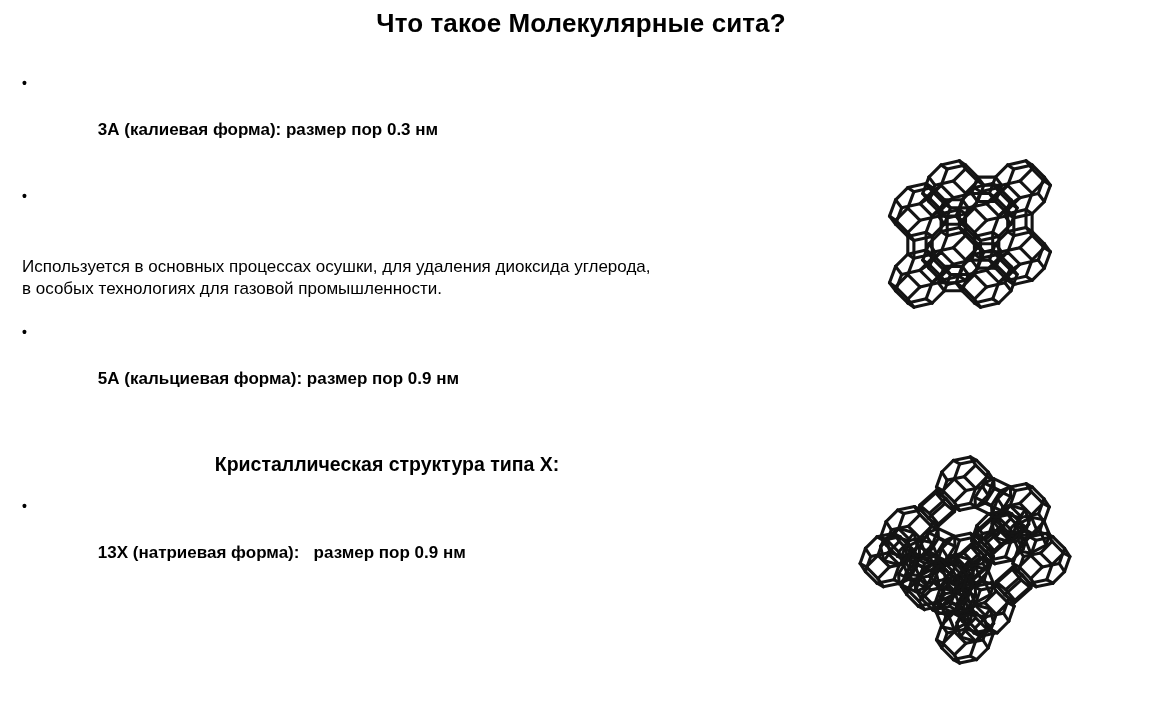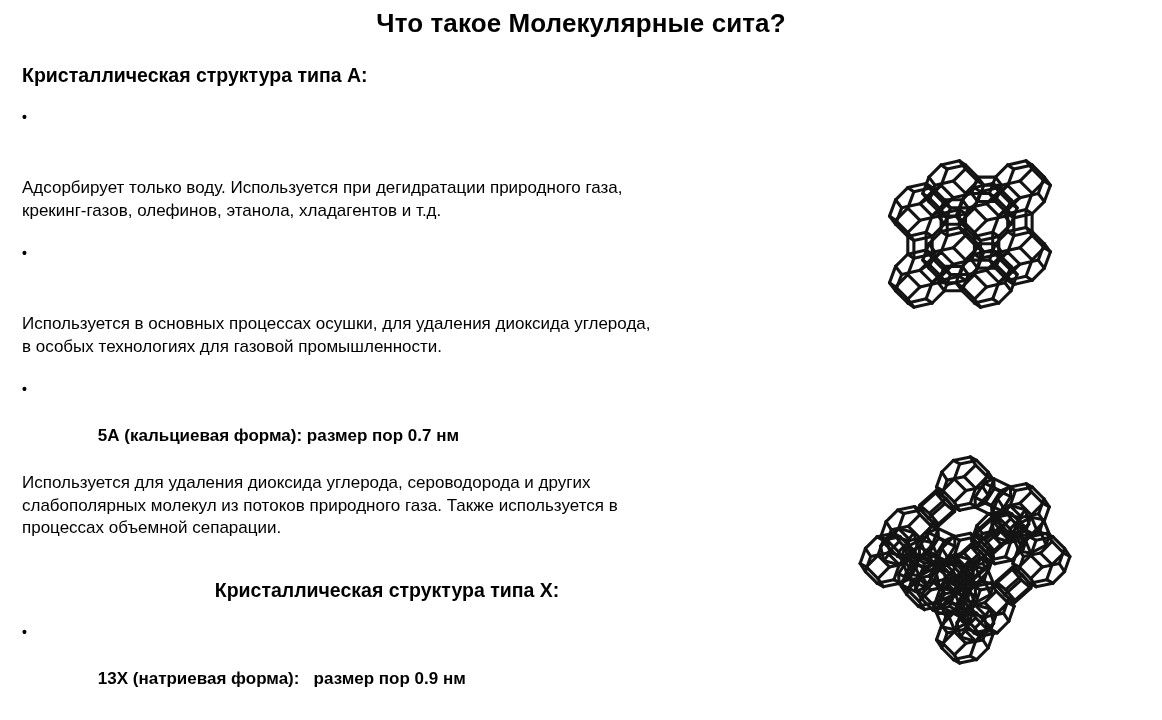--- a/index.html
+++ b/index.html
@@ -102,52 +102,47 @@
 </style>
 </head>
 <body>
 
 <div class="page">
 
   <div class="title">Что такое Молекулярные сита?</div>
 
   <div class="content">
 
-    <div class="section-heading section-a-heading">Кристаллическая структура типа А:</div>
 
     <div class="gap-small"></div>
 
     <div class="bullet-block">
       <div class="bullet-line">
         <span class="bullet-dot">•</span>
+        <span>3А (калиевая форма): размер пор 0.3 нм</span>
       </div>
-      <p class="body-text">Адсорбирует только воду. Используется при дегидратации природного газа,
-крекинг-газов, олефинов, этанола, хладагентов и т.д.</p>
     </div>
 
     <div class="gap-small"></div>
 
     <div class="bullet-block">
       <div class="bullet-line">
         <span class="bullet-dot">•</span>
       </div>
       <p class="body-text">Используется в основных процессах осушки, для удаления диоксида углерода,
 в особых технологиях для газовой промышленности.</p>
     </div>
 
     <div class="gap-small"></div>
 
     <div class="bullet-block">
       <div class="bullet-line">
         <span class="bullet-dot">•</span>
-        <span>5А (кальциевая форма): размер пор 0.7 нм</span>
+        <span>5А (кальциевая форма): размер пор 0.9 нм</span>
       </div>
-      <p class="body-text">Используется для удаления диоксида углерода, сероводорода и других
-слабополярных молекул из потоков природного газа. Также используется в
-процессах объемной сепарации.</p>
     </div>
 
     <div class="gap-between-sections"></div>
 
     <div class="section-heading section-x-heading">Кристаллическая структура типа Х:</div>
 
     <div class="gap-small"></div>
 
     <div class="bullet-block">
       <div class="bullet-line">

